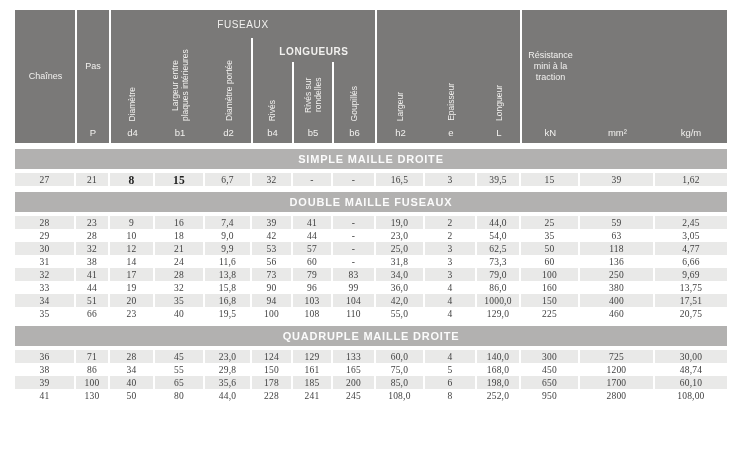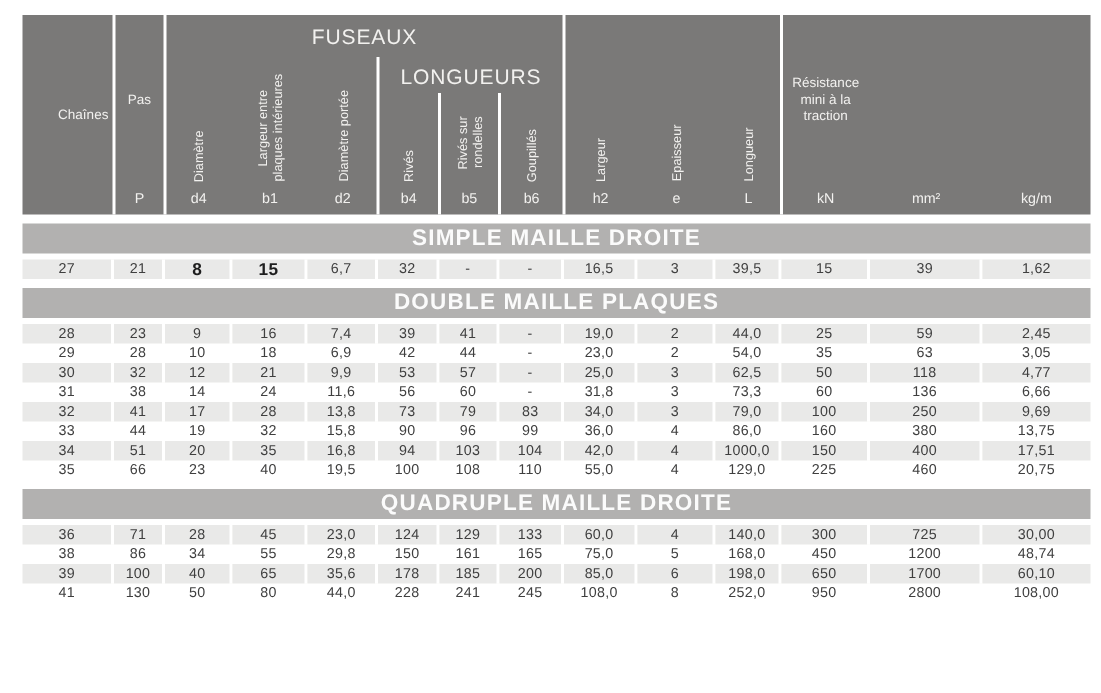--- a/index.html
+++ b/index.html
@@ -6,52 +6,52 @@
   body{width:734px;height:462px;overflow:hidden;font-family:"Liberation Sans",sans-serif;}
   #table{position:relative;width:712px;margin:10px 7px 0 15px;}
 
   
   .grid{display:grid;grid-template-columns:8.57% 4.77% 6.32% 7.03% 6.6% 5.75% 5.62% 6.04% 6.88% 7.31% 6.18% 8.28% 10.54% 10.11%;}
 
   
   .header{position:relative;height:133px;background:#7a7978;color:#f2f1ef;}
   .header .abs{position:absolute;display:flex;align-items:center;justify-content:center;text-align:center;}
   .flatlbl{font-size:9px;line-height:11px;}
-  .glabel{font-size:14px;letter-spacing:.6px;top:6px;height:16px;}
-  .glabel.lg{top:33px;}
+  .glabel{font-size:10px;letter-spacing:.6px;top:6px;height:16px;}
+  .glabel.lg{top:33px;font-weight:bold;}
   .main-h{top:0;height:113px;}
   .vline{position:absolute;width:2px;top:0;bottom:0;background:#fff;transform:translateX(-1px);}
   .vline.p1{top:28px;}
   .vline.p2{top:52px;}
   .rot{position:absolute;top:30px;bottom:20px;}
   .rot.lg{top:56px;}
   .rot span{position:absolute;bottom:2px;left:50%;transform:translateX(-50%) rotate(180deg);writing-mode:vertical-rl;font-size:8.5px;line-height:10px;text-align:center;white-space:normal;}
   .rot span.h72{height:72px;}
   .rot span.h52{height:52px;}
   .units{position:absolute;left:0;right:0;bottom:3px;height:16px;}
   .units .ucell{display:flex;align-items:center;justify-content:center;font-size:9.5px;}
 
   
-  .band{height:20px;line-height:20px;background:#b2b1b0;color:#fbfbfb;text-align:center;font-size:15px;font-weight:bold;letter-spacing:.8px;margin:6px 0 4px 0;}
+  .band{height:20px;line-height:20px;background:#b2b1b0;color:#fbfbfb;text-align:center;font-size:11px;font-weight:bold;letter-spacing:.8px;margin:6px 0 4px 0;}
 
   
-  .data-row{margin-bottom:0;}
+  .data-row{margin-bottom:0;font-family:Liberation Serif, serif;}
   .data-row .cell{height:13px;display:flex;align-items:center;justify-content:center;font-size:9.5px;color:#3f3f3f;border-right:2px solid #fff;letter-spacing:.2px;}
   .data-row .cell:last-child{border-right:none;}
   .data-row.striped .cell{background:#e9e9e8;}
   .data-row .cell.bold{font-weight:bold;font-size:11.5px;color:#1e1e1e;}
 </style>
 </head>
 <body>
 
 <div id="table">
 
   <div class="header">
 
-    <div class="abs flatlbl" style="left:0;width:8.57%;top:0;height:133px;margin-left:10px;">Chaînes</div>
+    <div class="abs flatlbl" style="left:0;width:8.57%;top:0;height:133px;">Chaînes</div>
     <div class="abs flatlbl main-h" style="left:8.57%;width:4.77%;">Pas</div>
 
     <div class="abs glabel" style="left:13.34%;width:37.36%;">FUSEAUX</div>
     <div class="abs glabel lg" style="left:33.29%;width:17.41%;">LONGUEURS</div>
 
     <div class="rot" style="left:13.34%;width:6.32%;">
       <span>Diamètre</span>
       </div>
     <div class="rot" style="left:19.66%;width:7.03%;">
       <span class="h72">Largeur entre plaques intérieures</span>
@@ -117,21 +117,21 @@
         <div class="cell">32</div>
         <div class="cell">-</div>
         <div class="cell">-</div>
         <div class="cell">16,5</div>
         <div class="cell">3</div>
         <div class="cell">39,5</div>
         <div class="cell">15</div>
         <div class="cell">39</div>
         <div class="cell">1,62</div>
       </div>
-      <div class="band">DOUBLE MAILLE PLAQUES</div>
+      <div class="band">DOUBLE MAILLE FUSEAUX</div>
       <div class="grid data-row striped">
         <div class="cell">28</div>
         <div class="cell">23</div>
         <div class="cell">9</div>
         <div class="cell">16</div>
         <div class="cell">7,4</div>
         <div class="cell">39</div>
         <div class="cell">41</div>
         <div class="cell">-</div>
         <div class="cell">19,0</div>
@@ -139,21 +139,21 @@
         <div class="cell">44,0</div>
         <div class="cell">25</div>
         <div class="cell">59</div>
         <div class="cell">2,45</div>
       </div>
       <div class="grid data-row">
         <div class="cell">29</div>
         <div class="cell">28</div>
         <div class="cell">10</div>
         <div class="cell">18</div>
-        <div class="cell">6,9</div>
+        <div class="cell">9,0</div>
         <div class="cell">42</div>
         <div class="cell">44</div>
         <div class="cell">-</div>
         <div class="cell">23,0</div>
         <div class="cell">2</div>
         <div class="cell">54,0</div>
         <div class="cell">35</div>
         <div class="cell">63</div>
         <div class="cell">3,05</div>
       </div>

